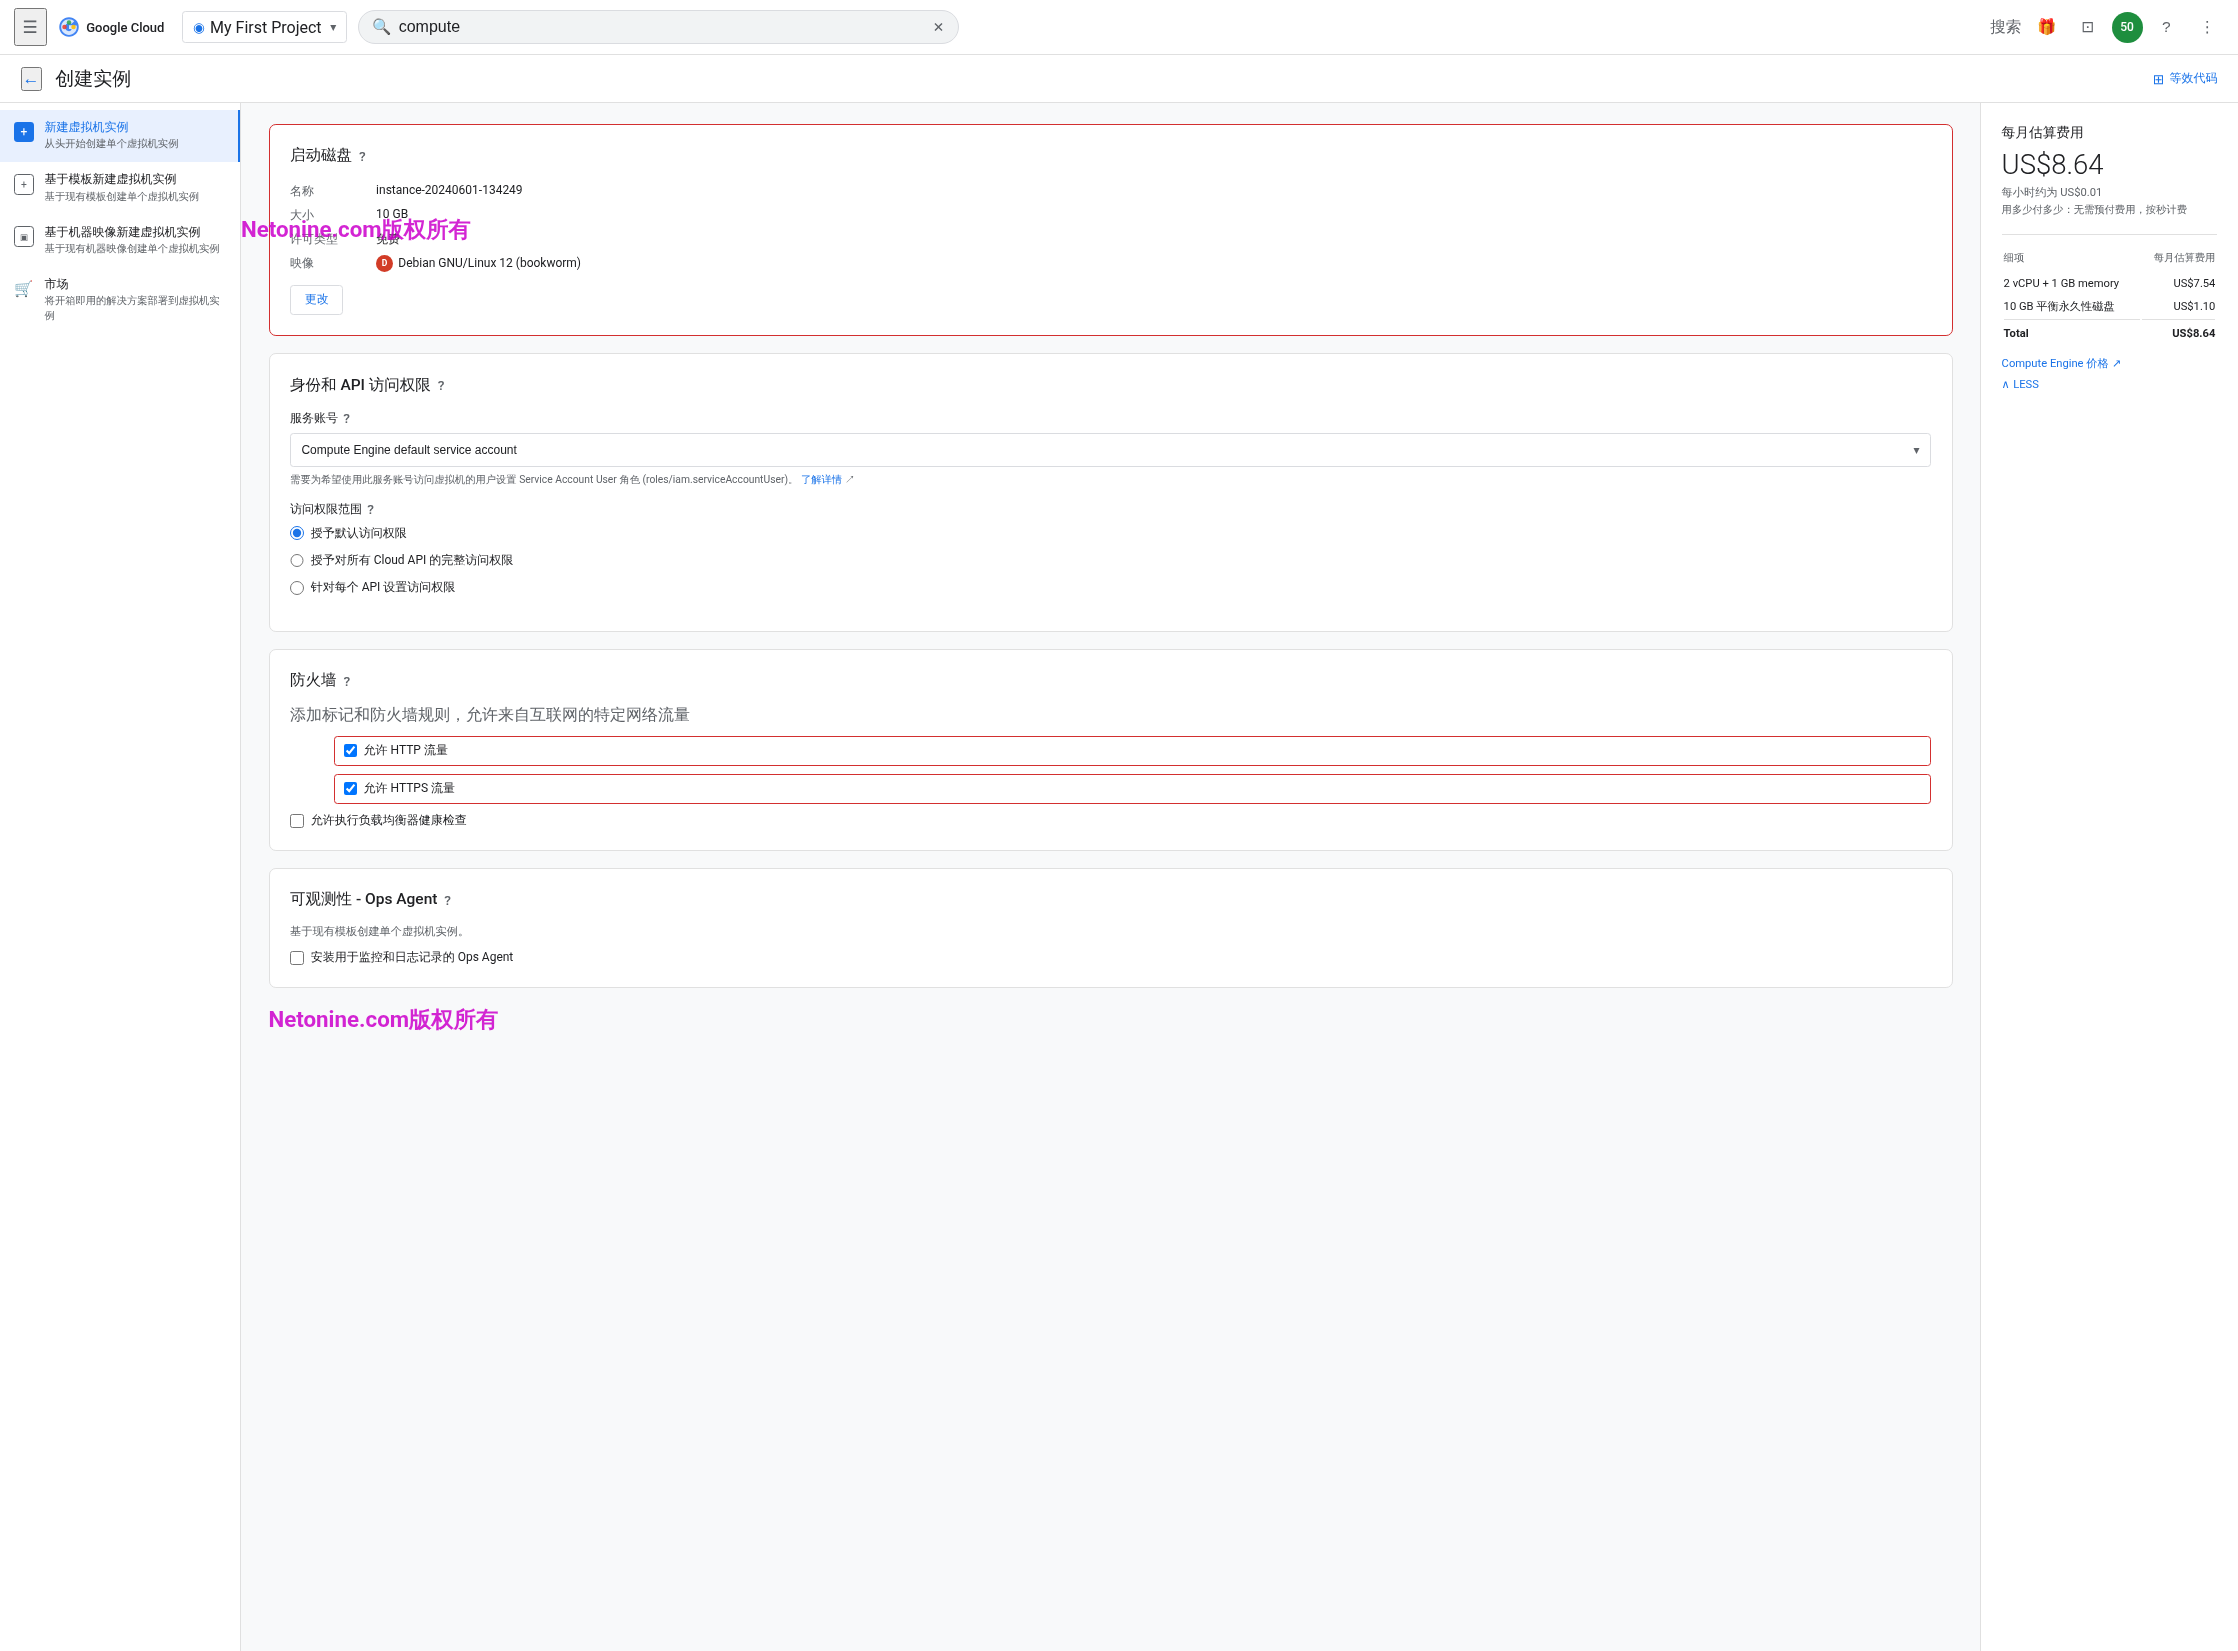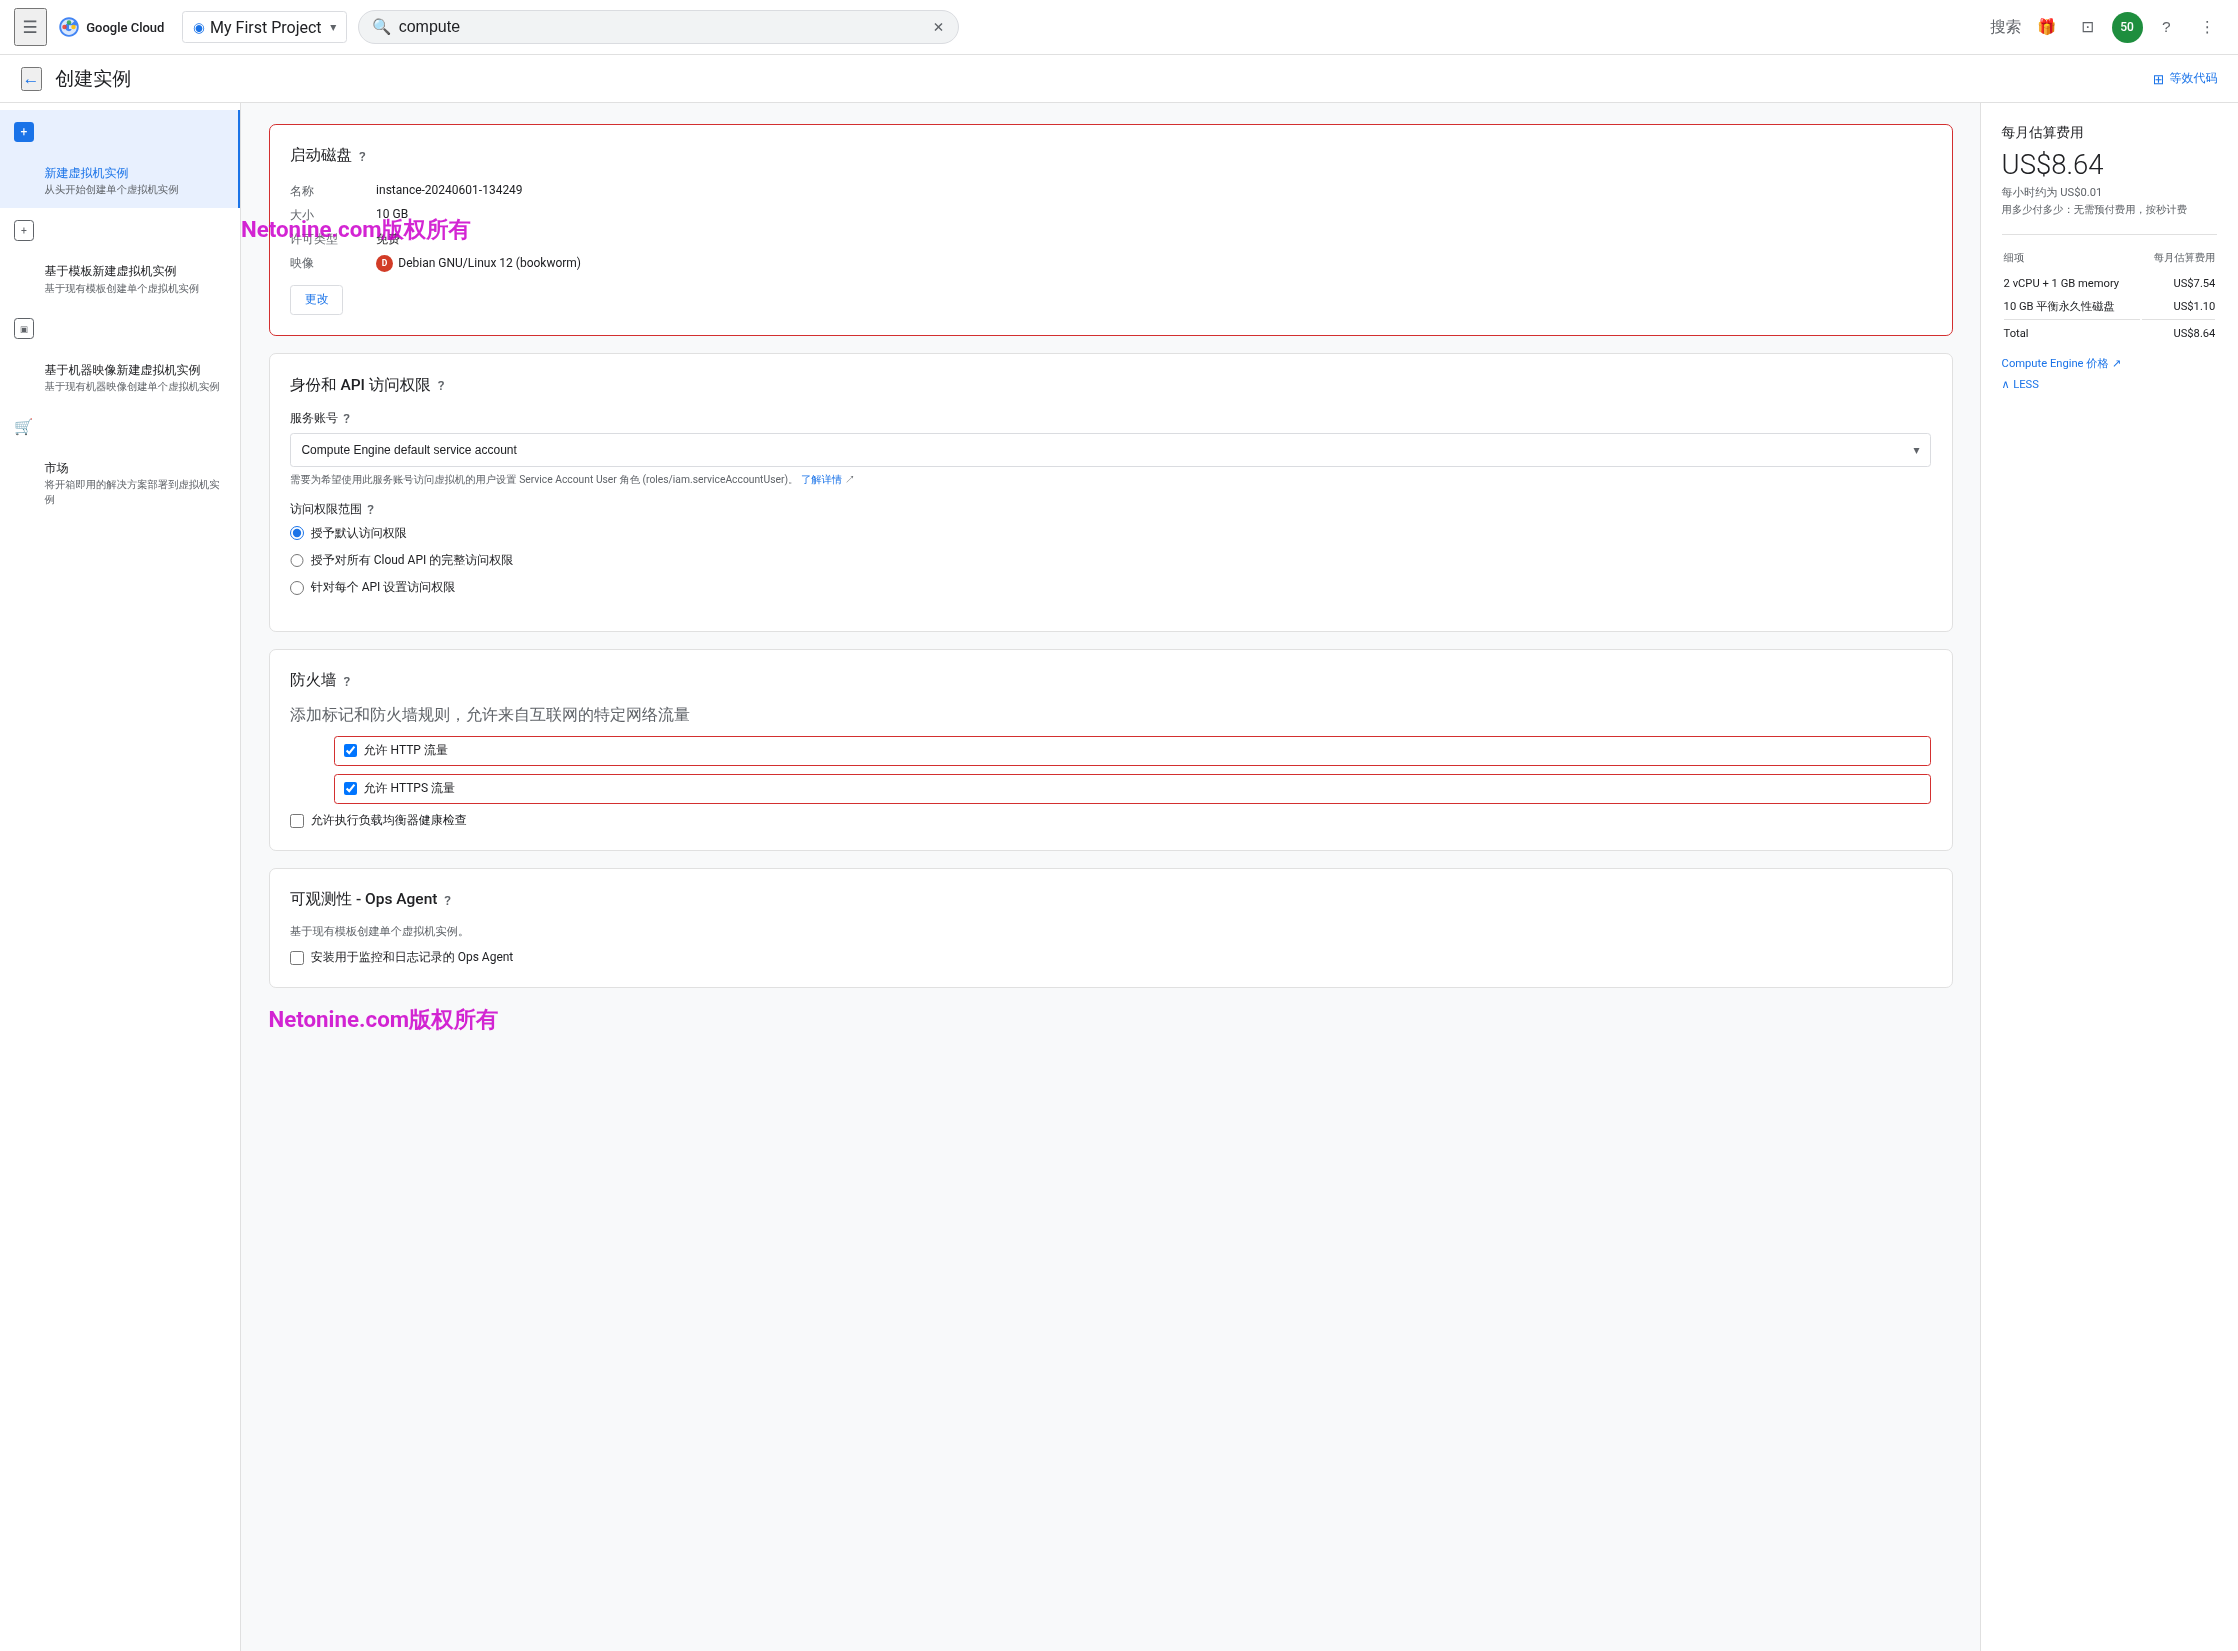--- a/index.html
+++ b/index.html
@@ -65,21 +65,21 @@
     .sidebar-item.active { background: #e8f0fe; border-right-color: #1a73e8; }
     .sidebar-item-icon {
       width: 20.6px; height: 20.6px; border-radius: 3.4px; display: flex; align-items: center;
       justify-content: center; flex-shrink: 0; margin-top: 1.7px;
     }
     .sidebar-item-icon.blue { background: #1a73e8; color: #fff; font-size: 12px; }
     .sidebar-item-icon.outline { border: 1.7px solid #5f6368; color: #5f6368; font-size: 10.3px; }
     .sidebar-item-icon.image { border: 1.7px solid #5f6368; color: #5f6368; font-size: 8.6px; }
     .sidebar-item-icon.cart { color: #5f6368; font-size: 15.5px; }
     .sidebar-item-text {}
-    .sidebar-item-title { font-size: 12px; font-weight: 500; color: #202124; line-height: 1.3; margin-top: 46px; }
+    .sidebar-item-title { font-size: 12px; font-weight: 500; color: #202124; line-height: 1.3; }
     .sidebar-item-title.active { color: #1a73e8; }
     .sidebar-item-desc { font-size: 10.3px; color: #5f6368; line-height: 1.4; margin-top: 1.7px; }
 
     
     .main-content { flex: 1; overflow-y: auto; padding: 20.6px 27.5px; background: #f8f9fa; }
 
     
     .section { background: #fff; border: 0.9px solid #e0e0e0; border-radius: 6.9px; padding: 20.6px; margin-bottom: 17px; }
     .section-title { font-size: 15.5px; font-weight: 500; color: #202124; margin-bottom: 13.7px; display: flex; align-items: center; gap: 6.9px; }
     .help-icon { color: #5f6368; font-size: 13.7px; cursor: pointer; }
@@ -148,21 +148,21 @@
     .cost-title { font-size: 13.7px; font-weight: 500; color: #202124; margin-bottom: 6.9px; }
     .cost-amount { font-size: 27.5px; font-weight: 300; color: #202124; }
     .cost-hourly { font-size: 11.2px; color: #5f6368; margin-top: 3.4px; }
     .cost-note { font-size: 10.3px; color: #5f6368; margin-top: 3.4px; margin-bottom: 17px; }
     .cost-divider { border: none; border-top: 0.9px solid #e0e0e0; margin: 13.7px 0; }
     .cost-table { width: 100%; }
     .cost-table th { font-size: 10.3px; color: #5f6368; font-weight: 500; text-align: left; padding-bottom: 6.9px; }
     .cost-table th:last-child { text-align: right; }
     .cost-table td { font-size: 11.2px; color: #202124; padding: 3.4px 0; }
     .cost-table td:last-child { text-align: right; }
-    .cost-table .total-row td { font-weight: 400; border-top: 0.9px solid #e0e0e0; padding-top: 6.9px; }
+    .cost-table .total-row td { font-weight: 700; border-top: 0.9px solid #e0e0e0; padding-top: 6.9px; }
     .compute-link { color: #1a73e8; font-size: 11.2px; text-decoration: none; cursor: pointer; display: flex; align-items: center; gap: 3.4px; margin-top: 10.3px; }
     .less-btn { display: flex; align-items: center; gap: 3.4px; color: #1a73e8; font-size: 11.2px; cursor: pointer; margin-top: 6.9px; }
   </style>
 </head>
 <body>
 
 <nav class="top-nav">
   <button class="hamburger-icon">
     <span>☰</span>
   </button>

